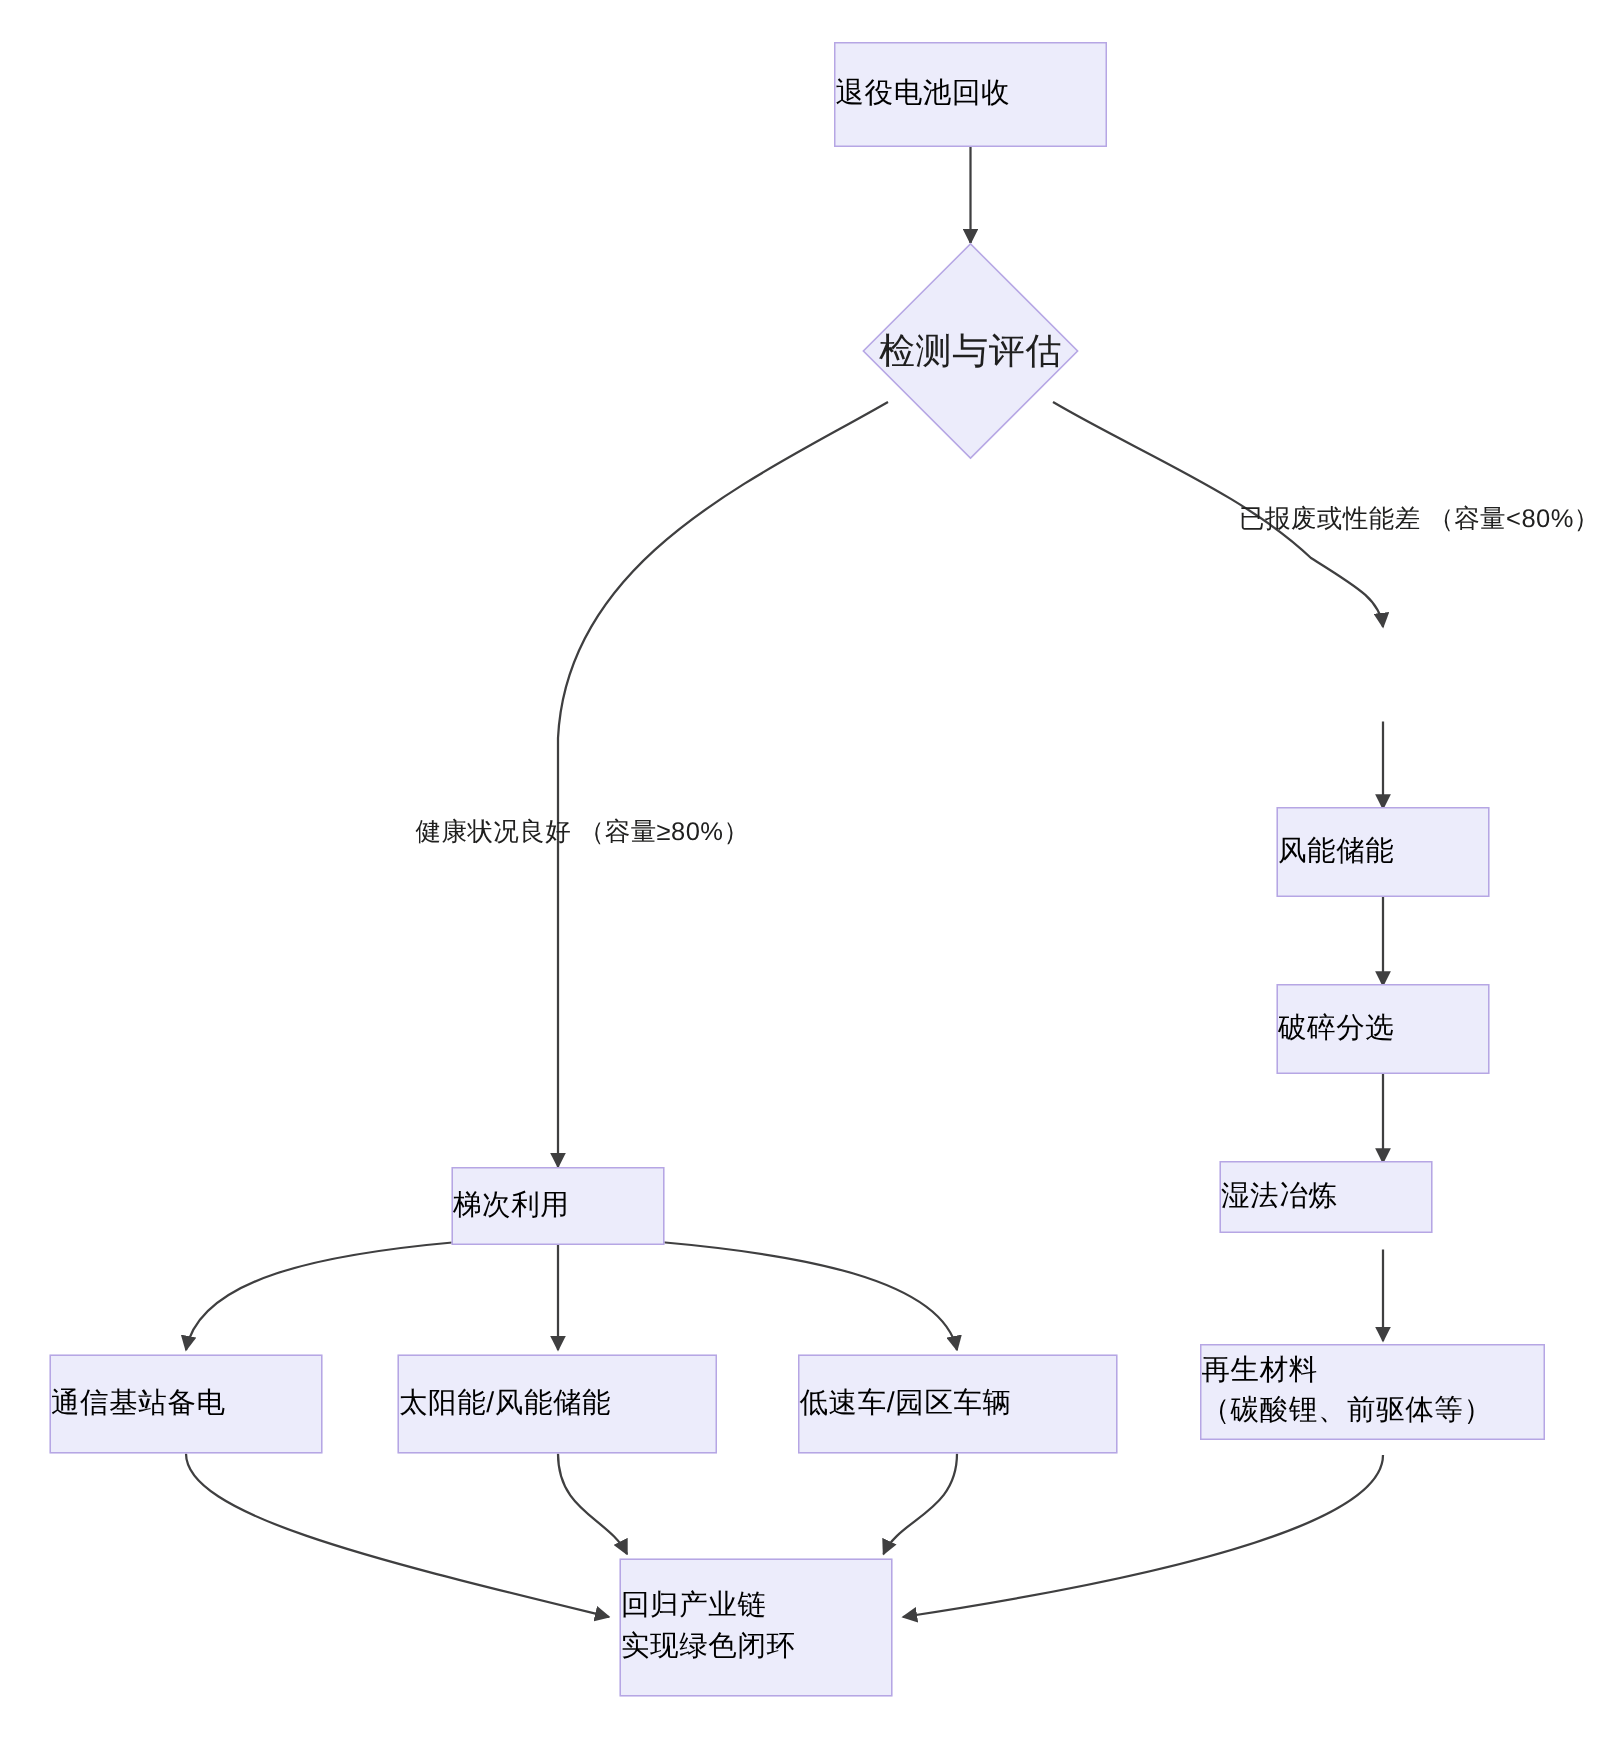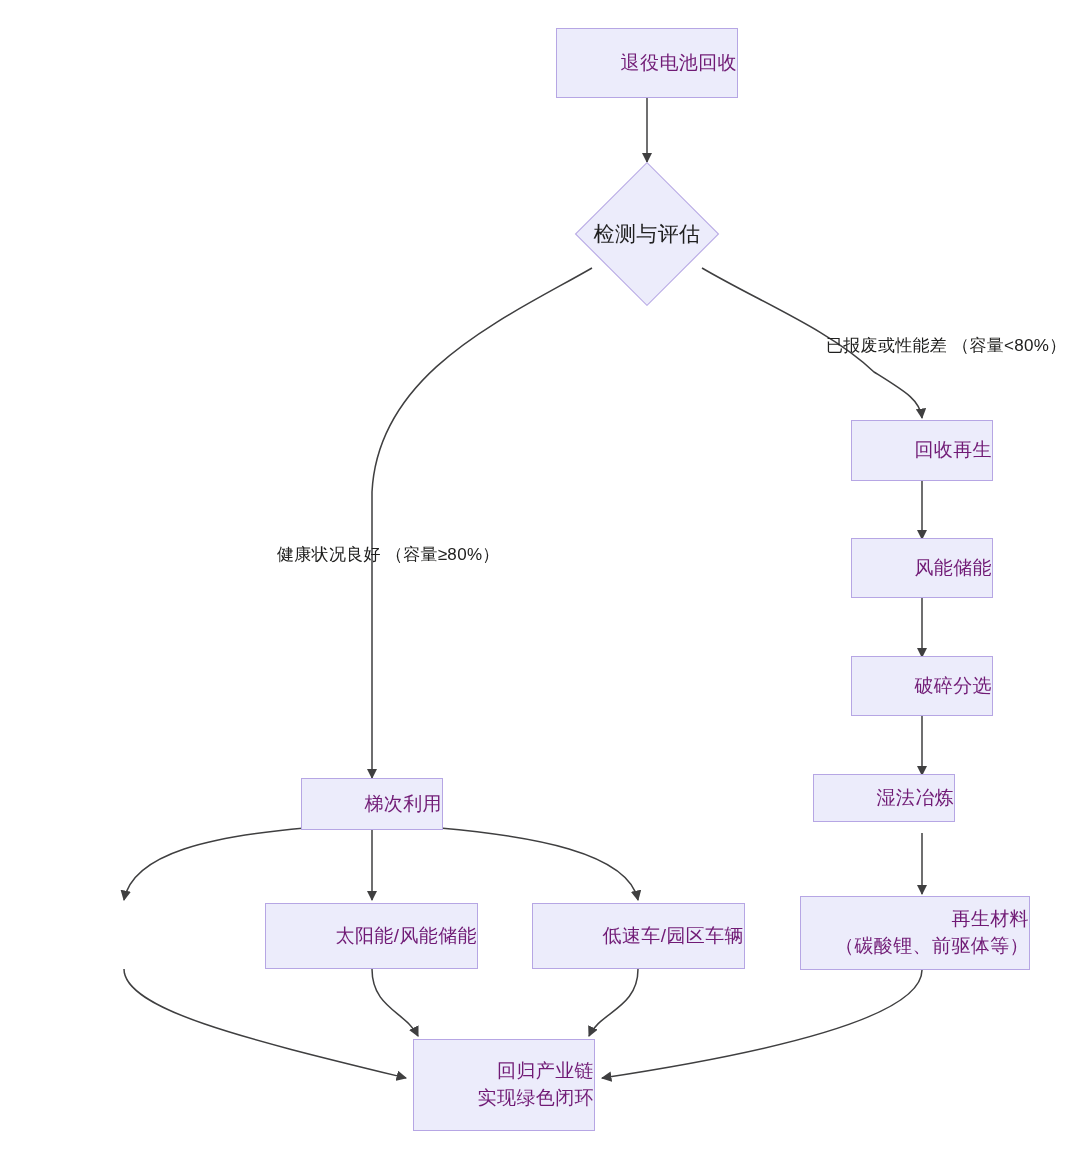--- a/index.html
+++ b/index.html
@@ -25,23 +25,23 @@
     width: 1080px;
     height: 1162px;
   }
   .node {
     position: absolute;
     box-sizing: border-box;
     background: #ececfb;
     border: 1.6px solid #b6a6e4;
     display: flex;
     flex-direction: column;
-    align-items: flex-end;
+    align-items: flex-start;
     justify-content: center;
-    color: #701a75;
+    color: #000000;
     font-size: 19px;
     line-height: 1.42;
     text-align: center;
     letter-spacing: 0.4px;
     white-space: nowrap;
   }
   .node .line2 {
     display: block;
   }
   .diamond-wrap {
@@ -55,21 +55,21 @@
     left: 50%;
     top: 50%;
     background: #ececfb;
     border: 1.6px solid #b6a6e4;
     box-sizing: border-box;
     transform: translate(-50%, -50%) rotate(45deg);
   }
   .diamond-label {
     position: relative;
     z-index: 2;
-    font-size: 21px;
+    font-size: 24px;
     color: #1f1f1f;
     letter-spacing: 0.4px;
     white-space: nowrap;
   }
   .edge-label {
     position: absolute;
     font-size: 17px;
     color: #20201f;
     line-height: 1.52;
     text-align: center;
@@ -125,45 +125,45 @@
   <div class="edge-label" style="left:826px; top:333px; width:190px;">
     <span>已报废或性能差</span>
     <span class="line2">（容量&lt;80%）</span>
   </div>
 
   <div class="edge-label" style="left:277px; top:542px; width:190px;">
     <span>健康状况良好</span>
     <span class="line2">（容量≥80%）</span>
   </div>
 
-  <div class="node" style="left:851px; top:420px; width:142px; height:61px;">
-    <span>回收再生</span>
-  </div>
 
   <div class="node" style="left:851px; top:538px; width:142px; height:60px;">
     <span>风能储能</span>
   </div>
 
   <div class="node" style="left:851px; top:656px; width:142px; height:60px;">
     <span>破碎分选</span>
   </div>
 
   <div class="node" style="left:813px; top:774px; width:142px; height:48px;">
     <span>湿法冶炼</span>
   </div>
 
-  <div class="node" style="left:800px; top:896px; width:230px; height:74px;">
+  <div class="node" style="left:800px; top:896px; width:230px; height:64px;">
     <span>再生材料</span>
     <span class="line2">（碳酸锂、前驱体等）</span>
   </div>
 
   <div class="node" style="left:301px; top:778px; width:142px; height:52px;">
     <span>梯次利用</span>
   </div>
 
+  <div class="node" style="left:33px; top:903px; width:182px; height:66px;">
+    <span>通信基站备电</span>
+  </div>
 
   <div class="node" style="left:265px; top:903px; width:213px; height:66px;">
     <span>太阳能/风能储能</span>
   </div>
 
   <div class="node" style="left:413px; top:1039px; width:182px; height:92px;">
     <span>回归产业链</span>
     <span class="line2">实现绿色闭环</span>
   </div>
 

